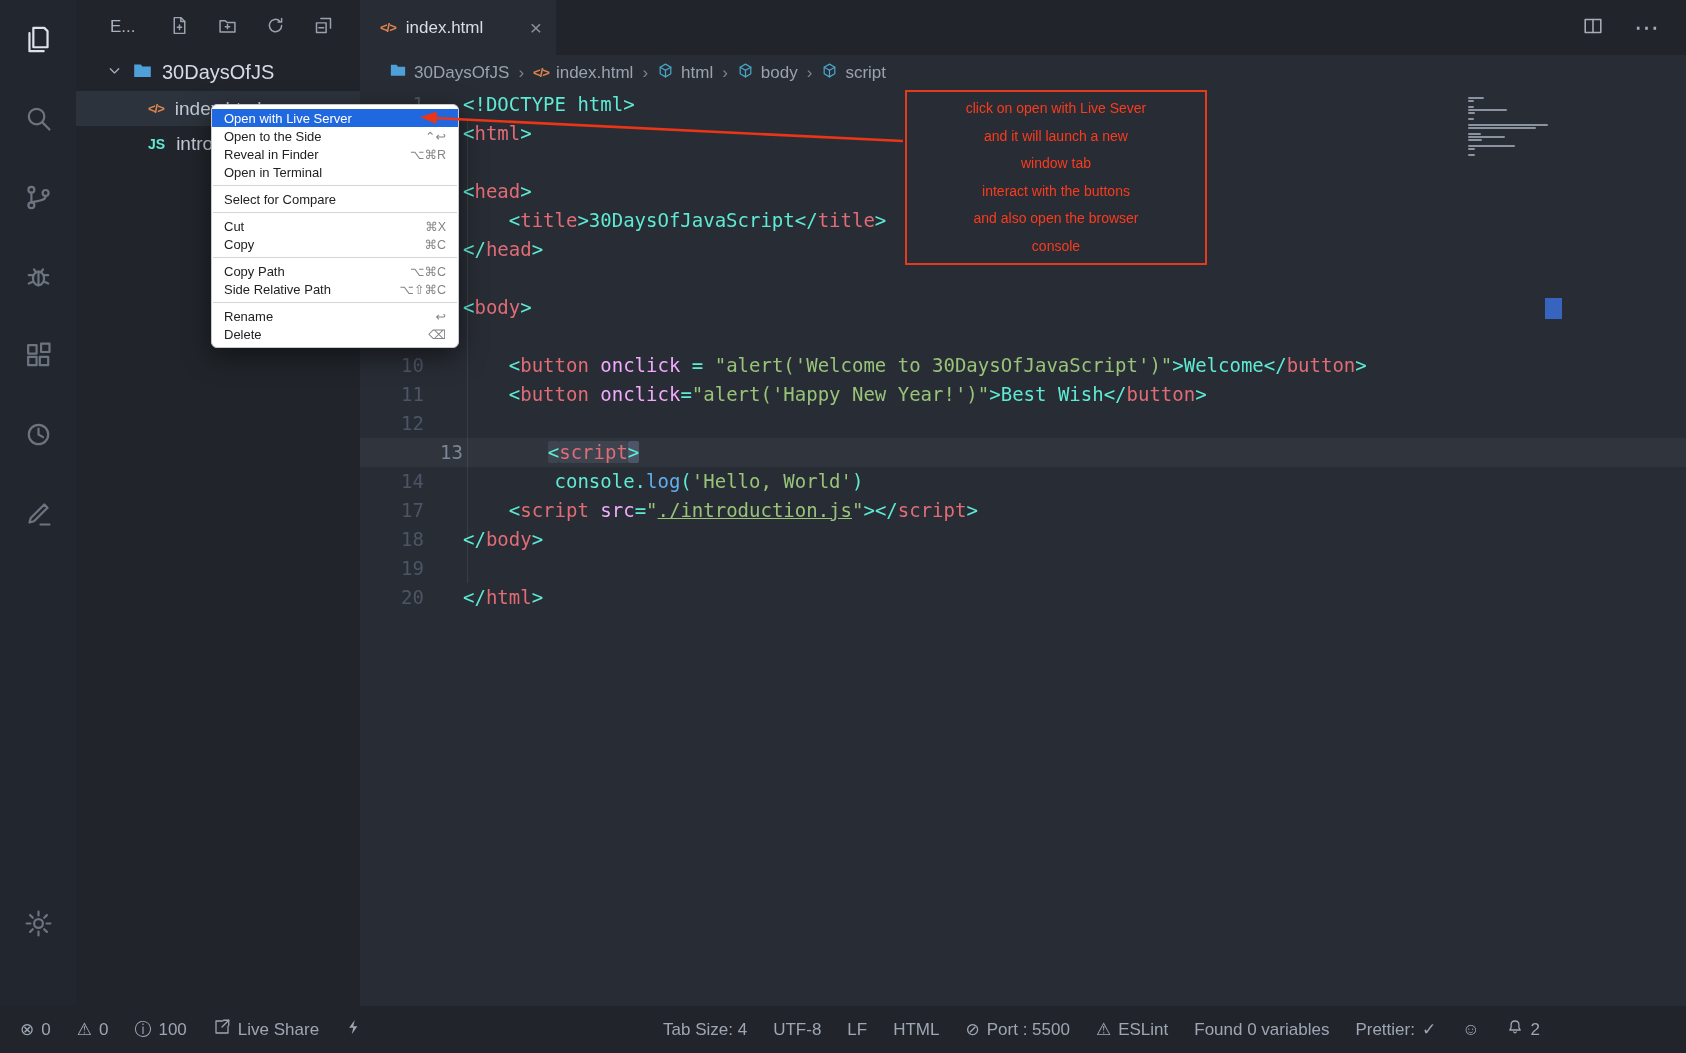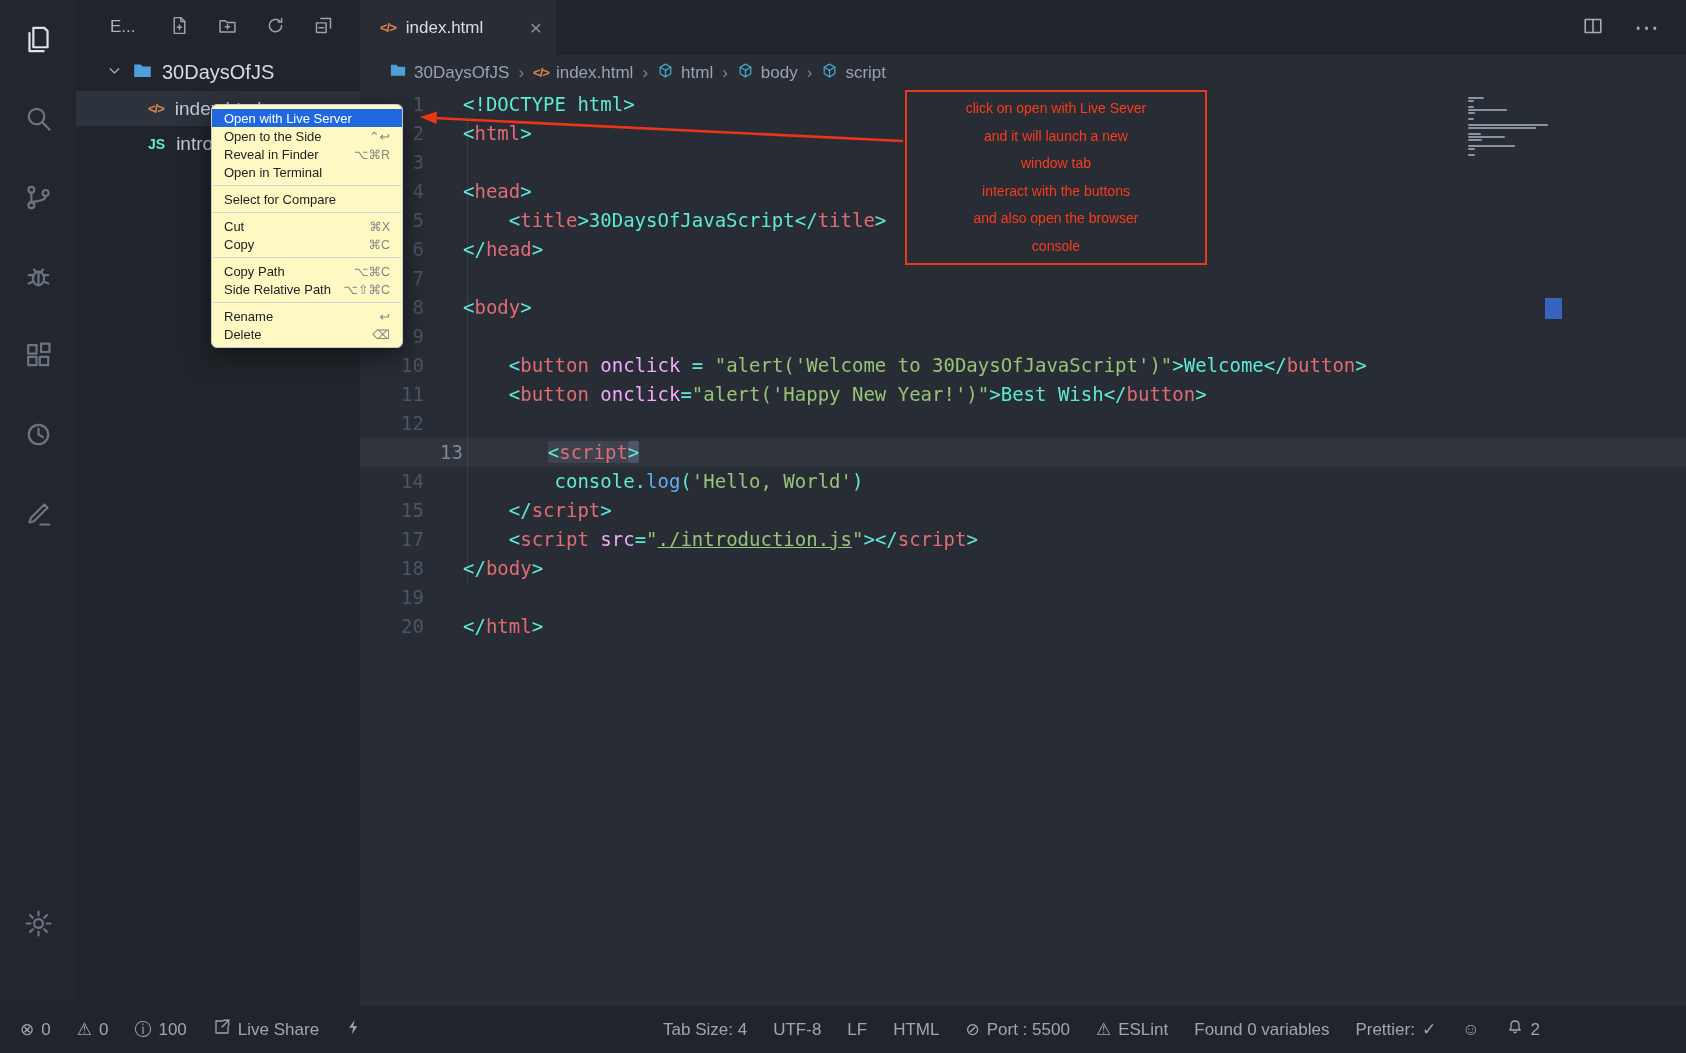--- a/index.html
+++ b/index.html
@@ -65,21 +65,21 @@
   .ruler-marker { position:absolute; top:208px; right:124px; width:17px; height:21px; background:#3a6fd8; opacity:.85; }
 
   
   .statusbar { height:47px; background:#21252b; display:flex; align-items:center; font-size:17px; color:#9ea6b3; padding:0 146px 0 20px; gap:26px; }
   .sb-item { display:flex; align-items:center; gap:7px; white-space:nowrap; cursor:pointer; }
   .sb-glyph { font-size:17px; }
   .sb-spacer { flex:1; }
   .sb-item svg { width:18px; height:18px; }
 
   
-  .ctx { position:absolute; left:211px; top:104px; width:192px; background:#fef9c3; border:1px solid #c9c9cc; border-radius:6px; padding:4px 0; box-shadow:0 8px 26px rgba(0,0,0,.5); font-size:13px; color:#222226; z-index:40; }
+  .ctx { position:absolute; left:211px; top:104px; width:248px; background:#ffffff; border:1px solid #c9c9cc; border-radius:6px; padding:4px 0; box-shadow:0 8px 26px rgba(0,0,0,.5); font-size:13px; color:#222226; z-index:40; }
   .ctx-item { display:flex; justify-content:space-between; align-items:center; height:18px; padding:0 12px; cursor:default; }
   .ctx-hl { background:#2068df; color:#fff; }
   .ctx-sc { color:#85858a; font-size:12.5px; }
   .ctx-hl .ctx-sc { color:#d9e4f8; }
   .ctx-sep { height:1px; background:#d4d4d7; margin:4px 1px; }
 
   
   .annotation { position:absolute; left:905px; top:90px; width:302px; min-height:166px; border:2px solid #e63a1c; color:#fb3b1d; font-size:14px; line-height:27.5px; text-align:center; white-space:pre-line; padding:3px 6px; z-index:30; }
   .arrow-layer { position:absolute; left:0; top:0; width:1686px; height:1053px; pointer-events:none; z-index:50; }
 </style>
@@ -256,21 +256,20 @@
             <div class="code-line"><span class="gutter">5</span><span class="code-content"><span class="tk-pl">    &lt;</span><span class="tk-tag">title</span><span class="tk-pl">&gt;30DaysOfJavaScript&lt;/</span><span class="tk-tag">title</span><span class="tk-pl">&gt;</span></span></div>
             <div class="code-line"><span class="gutter">6</span><span class="code-content"><span class="tk-pl">&lt;/</span><span class="tk-tag">head</span><span class="tk-pl">&gt;</span></span></div>
             <div class="code-line"><span class="gutter">7</span><span class="code-content"></span></div>
             <div class="code-line"><span class="gutter">8</span><span class="code-content"><span class="tk-pl">&lt;</span><span class="tk-tag">body</span><span class="tk-pl">&gt;</span></span></div>
             <div class="code-line"><span class="gutter">9</span><span class="code-content"></span></div>
             <div class="code-line"><span class="gutter">10</span><span class="code-content"><span class="tk-pl">    &lt;</span><span class="tk-tag">button</span><span class="tk-pl"> </span><span class="tk-attr">onclick</span><span class="tk-pl"> = </span><span class="tk-str">"alert('Welcome to 30DaysOfJavaScript')"</span><span class="tk-pl">&gt;Welcome&lt;/</span><span class="tk-tag">button</span><span class="tk-pl">&gt;</span></span></div>
             <div class="code-line"><span class="gutter">11</span><span class="code-content"><span class="tk-pl">    &lt;</span><span class="tk-tag">button</span><span class="tk-pl"> </span><span class="tk-attr">onclick</span><span class="tk-pl">=</span><span class="tk-str">"alert('Happy New Year!')"</span><span class="tk-pl">&gt;Best Wish&lt;/</span><span class="tk-tag">button</span><span class="tk-pl">&gt;</span></span></div>
             <div class="code-line"><span class="gutter">12</span><span class="code-content"></span></div>
             <div class="code-line active"><span class="gutter">13</span><span class="code-content"><span class="tk-pl">    </span><span class="tk-pl tk-hl">&lt;</span><span class="tk-tag tk-hl">script</span><span class="tk-pl tk-hl2">&gt;</span></span></div>
             <div class="code-line"><span class="gutter">14</span><span class="code-content"><span class="tk-pl">        console.</span><span class="tk-fn">log</span><span class="tk-pl">(</span><span class="tk-str">'Hello, World'</span><span class="tk-pl">)</span></span></div>
-            <div class="code-line"><span class="gutter">15</span><span class="code-content"><span class="tk-pl">    &lt;/</span><span class="tk-tag">script</span><span class="tk-pl">&gt;</span></span></div>
             <div class="code-line"><span class="gutter">17</span><span class="code-content"><span class="tk-pl">    &lt;</span><span class="tk-tag">script</span><span class="tk-pl"> </span><span class="tk-attr">src</span><span class="tk-pl">=</span><span class="tk-str">"</span><span class="tk-lnk">./introduction.js</span><span class="tk-str">"</span><span class="tk-pl">&gt;</span><span class="tk-pl">&lt;/</span><span class="tk-tag">script</span><span class="tk-pl">&gt;</span></span></div>
             <div class="code-line"><span class="gutter">18</span><span class="code-content"><span class="tk-pl">&lt;/</span><span class="tk-tag">body</span><span class="tk-pl">&gt;</span></span></div>
             <div class="code-line"><span class="gutter">19</span><span class="code-content"></span></div>
             <div class="code-line"><span class="gutter">20</span><span class="code-content"><span class="tk-pl">&lt;/</span><span class="tk-tag">html</span><span class="tk-pl">&gt;</span></span></div>
           </div>
         <div class="minimap" id="minimap">
             <div class="mm-line" style="width: 15.75px; background: rgb(139, 147, 161);"></div>
             <div class="mm-line" style="width: 6.3px; background: rgb(139, 147, 161);"></div>
             <div class="mm-line" style="width: 0px; background: transparent;"></div>
             <div class="mm-line" style="width: 6.3px; background: rgb(139, 147, 161);"></div>

